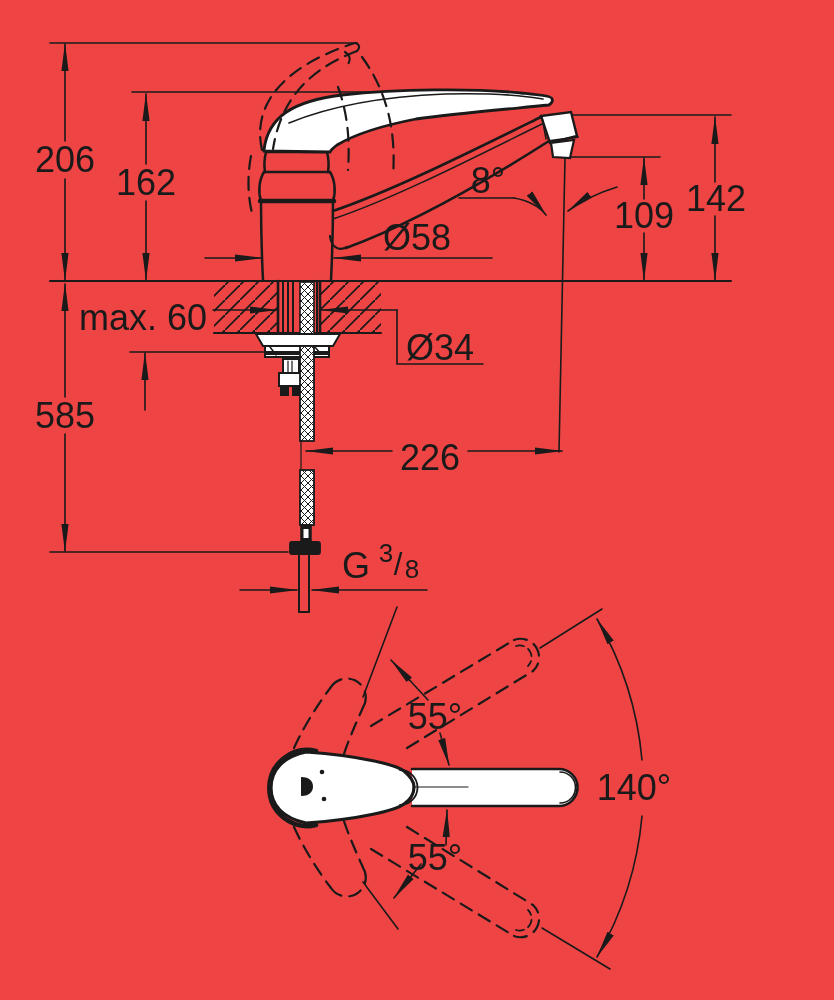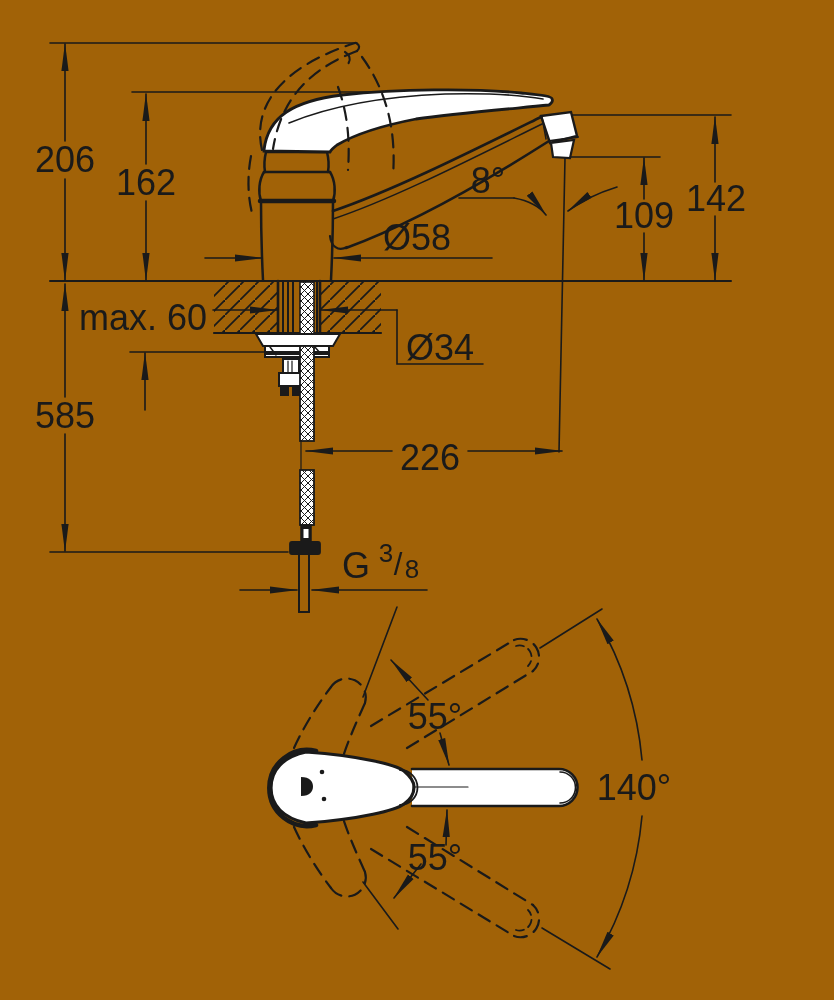--- a/index.html
+++ b/index.html
@@ -4,21 +4,21 @@
 <style>
   html, body {
     margin: 0;
     padding: 0;
     background: #ffffff;
   }
   .canvas {
     position: relative;
     width: 834px;
     height: 1000px;
-    background: #a16207;
+    background: #ef4444;
     overflow: hidden;
     font-family: "Liberation Sans", sans-serif;
   }
   svg { position: absolute; inset: 0; }
   text {
     font-family: "Liberation Sans", "DejaVu Sans", sans-serif;
     fill: #1a1a1a;
   }
   .dim-txt  { font-size: 36px; }
   .dim-sm   { font-size: 26px; }

